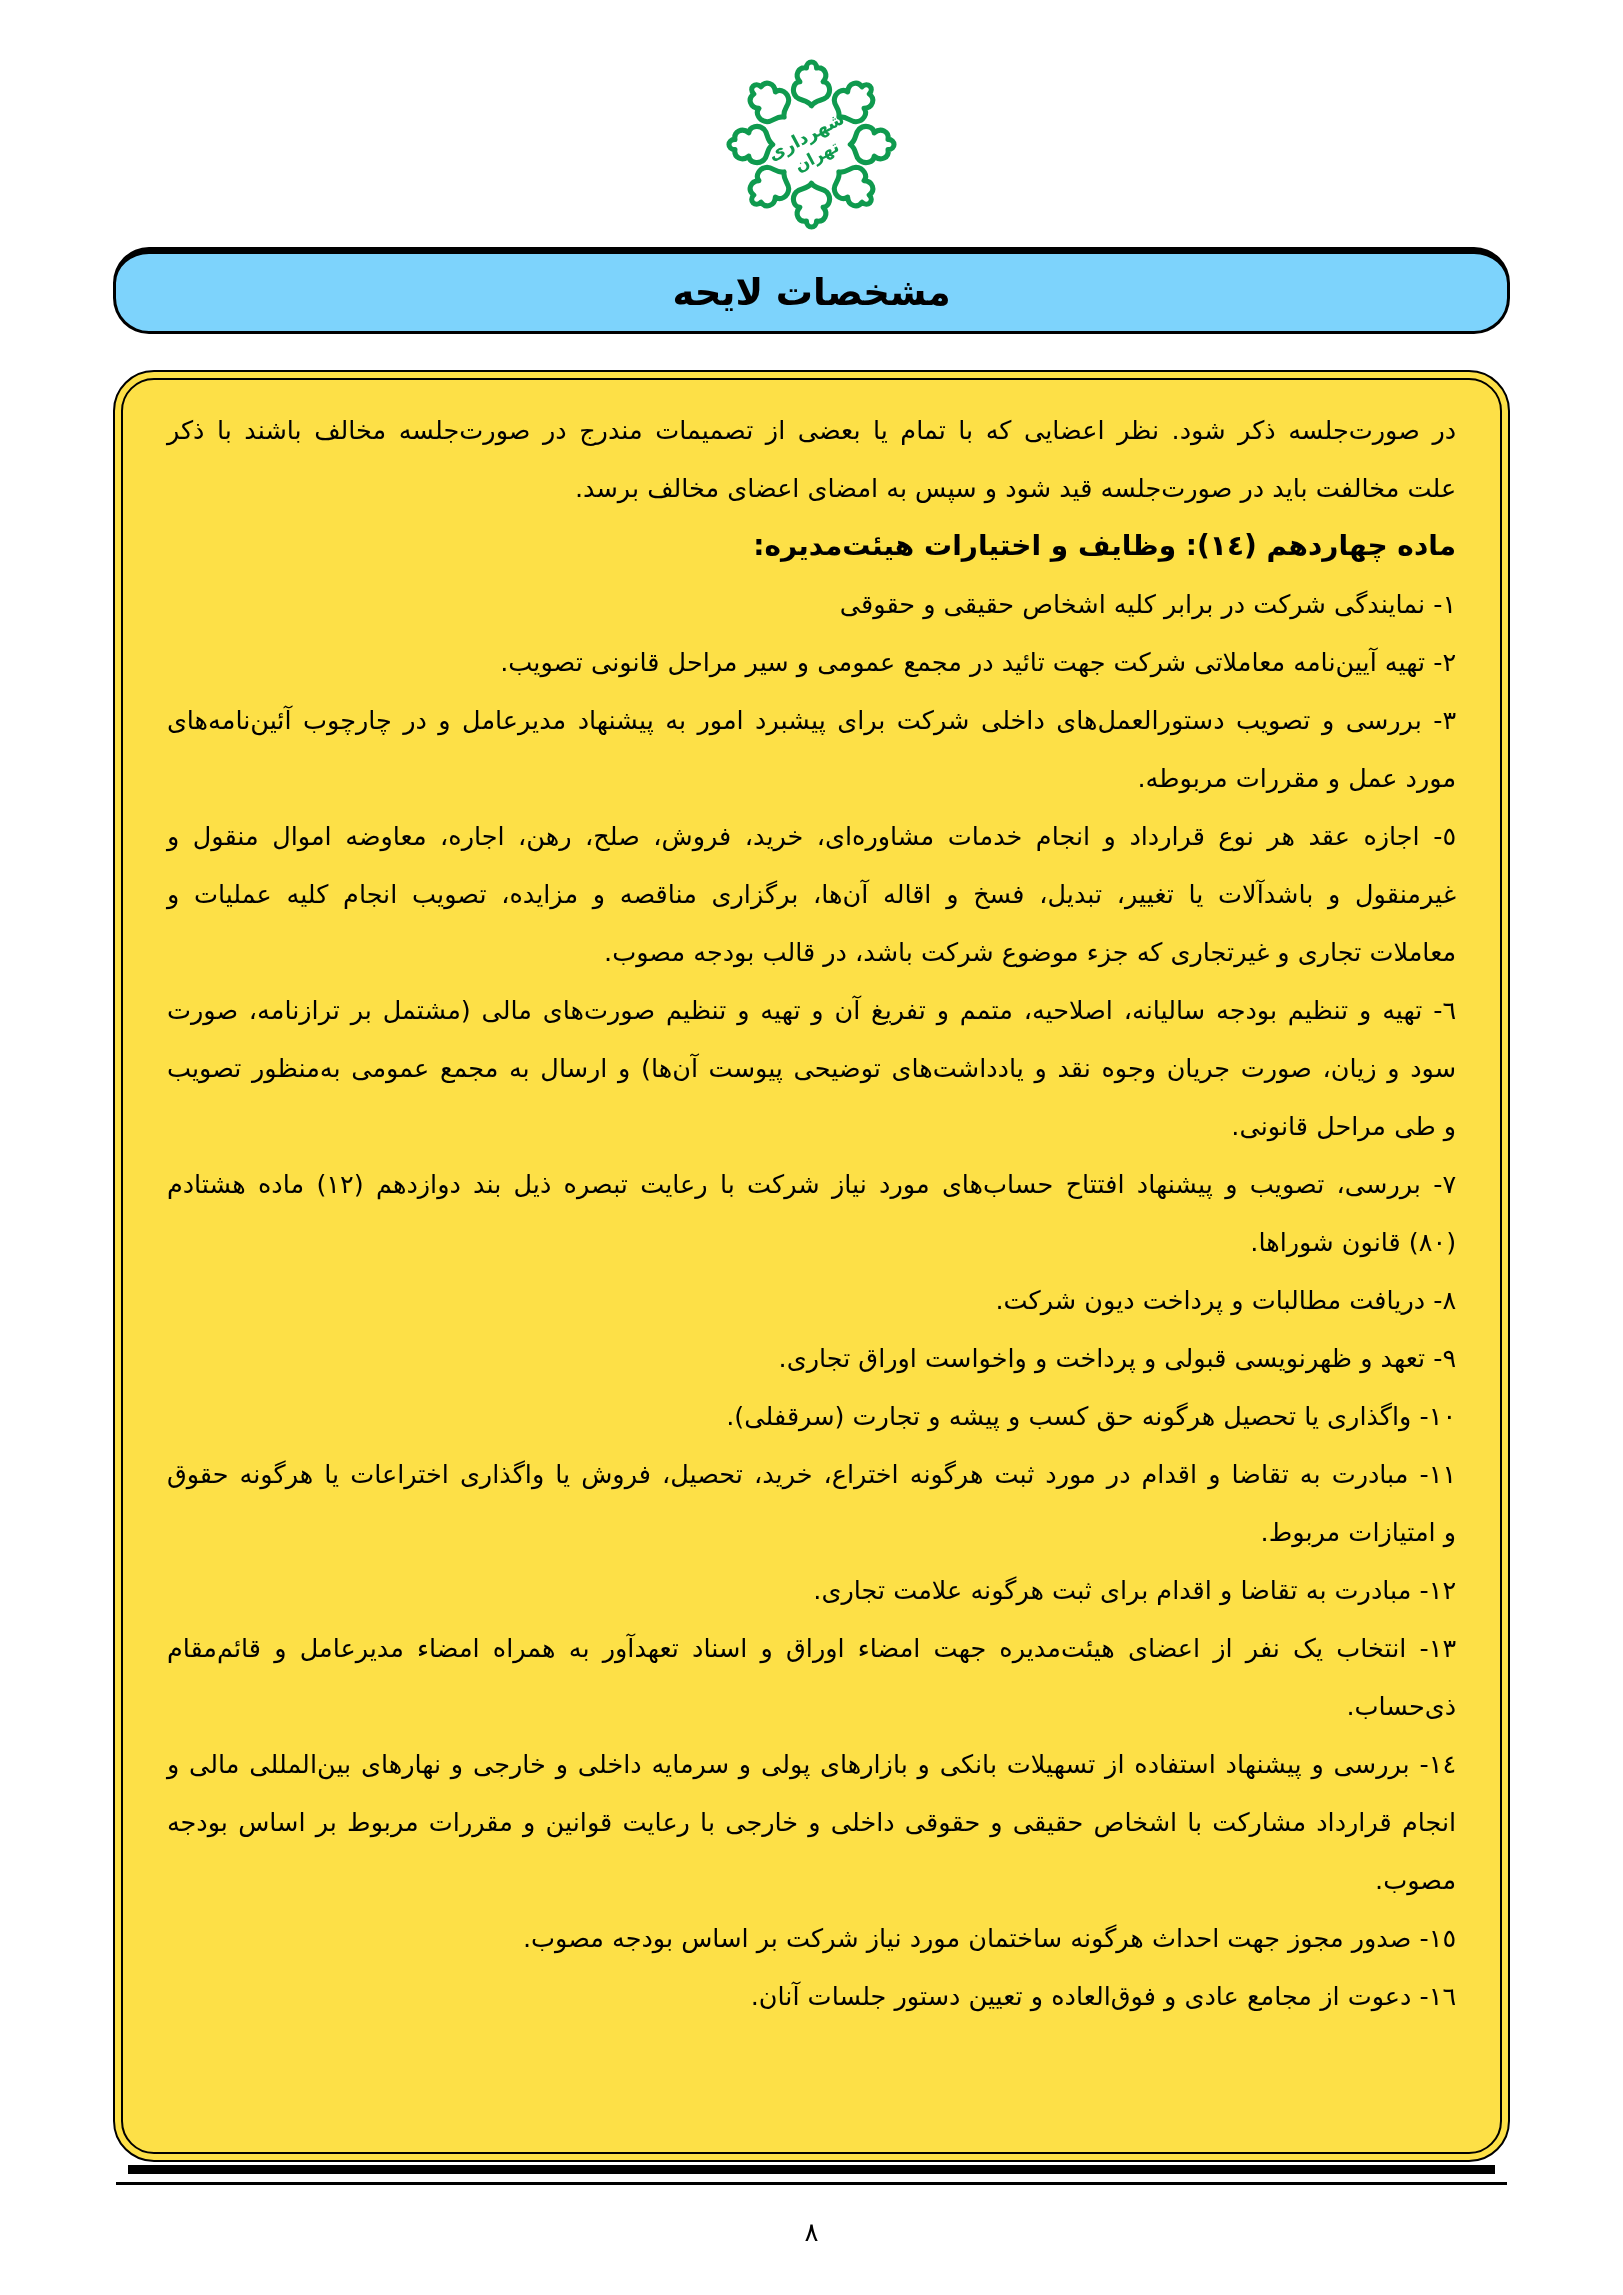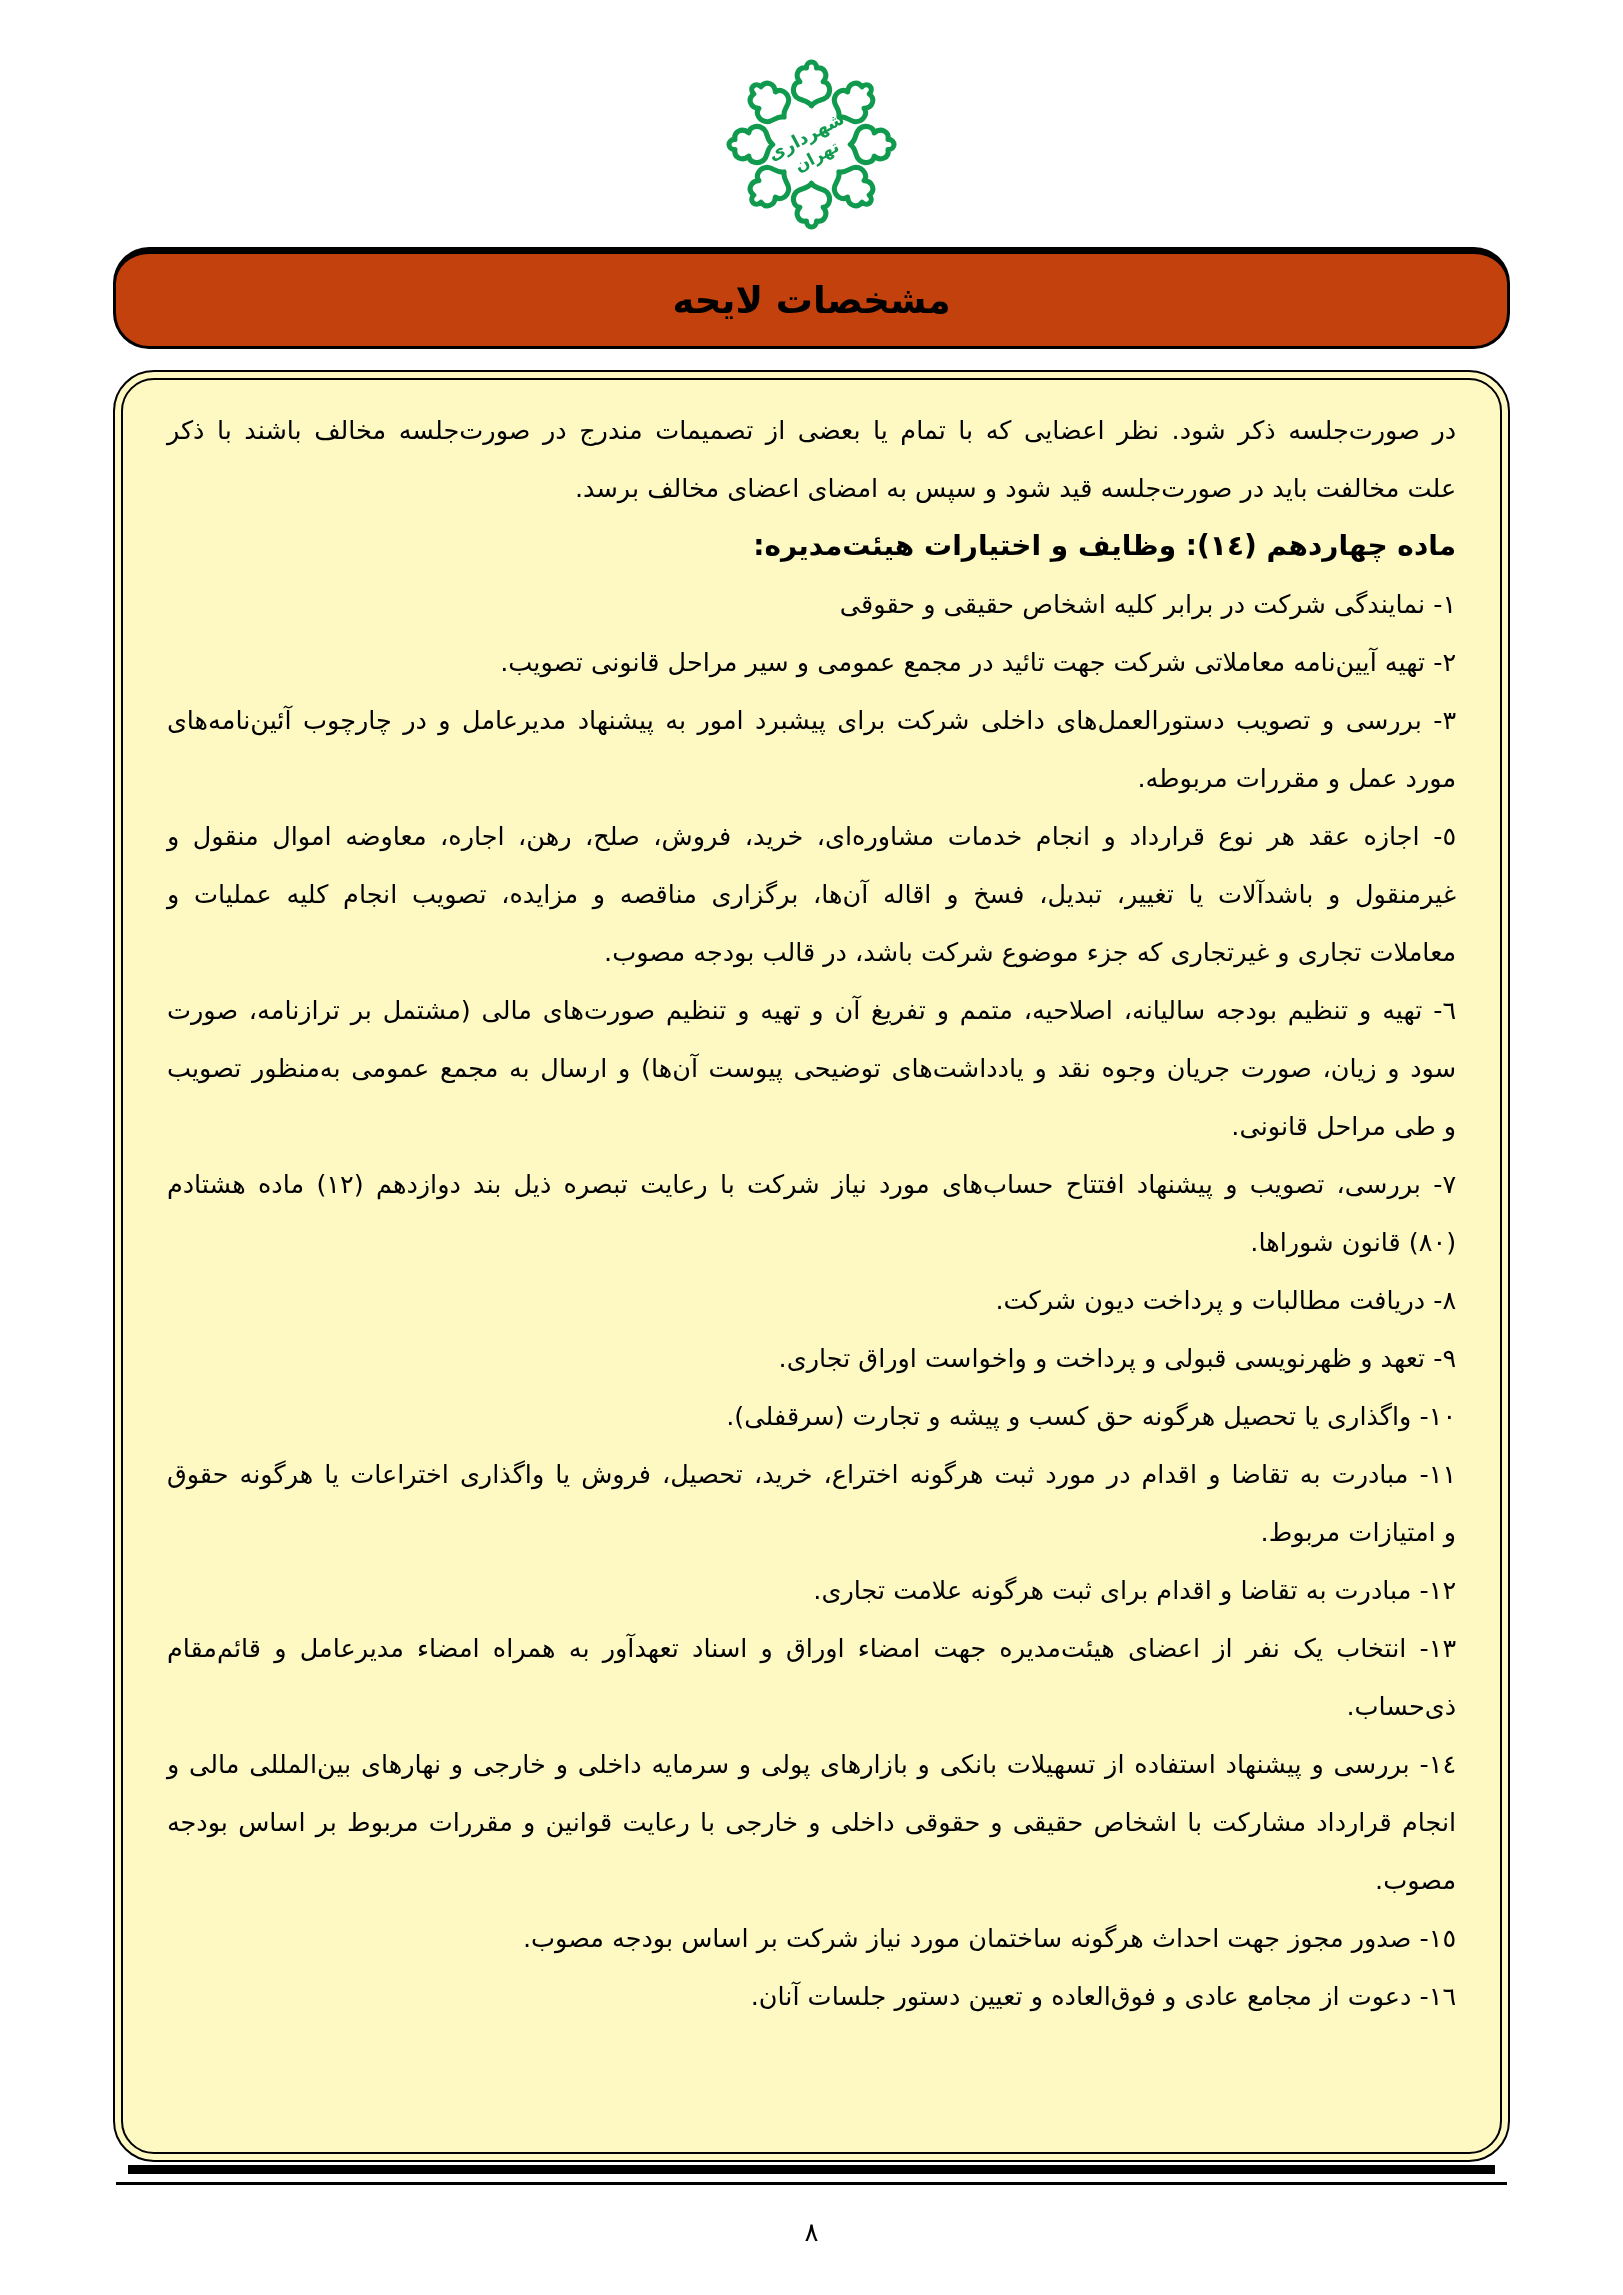--- a/index.html
+++ b/index.html
@@ -4,32 +4,32 @@
 <style>
   html,body{margin:0;padding:0;}
   body{
     width:1623px;height:2295px;position:relative;background:#ffffff;
     font-family:"DejaVu Sans",sans-serif;direction:rtl;color:#000;
   }
   .logo-wrap{
     position:absolute;top:58px;left:725px;width:173px;height:173px;
   }
   .title-box{
-    position:absolute;left:113px;right:113px;top:247px;height:102px;
+    position:absolute;left:113px;right:113px;top:247px;height:87px;
     border:3.3px solid #000;border-top-width:7.9px;border-radius:36px;
     display:flex;align-items:center;justify-content:center;
-    box-sizing:border-box;background:#c2410c;
+    box-sizing:border-box;background:#7dd3fc;
   }
   .title-box .title{
     font-size:37px;font-weight:bold;letter-spacing:0.7px;
   }
   .main-box{
     position:absolute;left:113px;right:113px;top:370px;height:1792px;
     border:2.6px solid #000;border-radius:41px;box-sizing:border-box;
-    padding:5.9px;background:#fef9c3;
+    padding:5.9px;background:#fde047;
   }
   .main-box-inner{
     width:100%;height:100%;box-sizing:border-box;
     border:2.6px solid #000;border-radius:33px;
     padding:21px 44px 0 44px;overflow:hidden;
   }
   .shadow-bar-1{
     position:absolute;left:128px;right:128px;top:2165px;height:8.5px;background:#000;
   }
   .shadow-bar-2{

